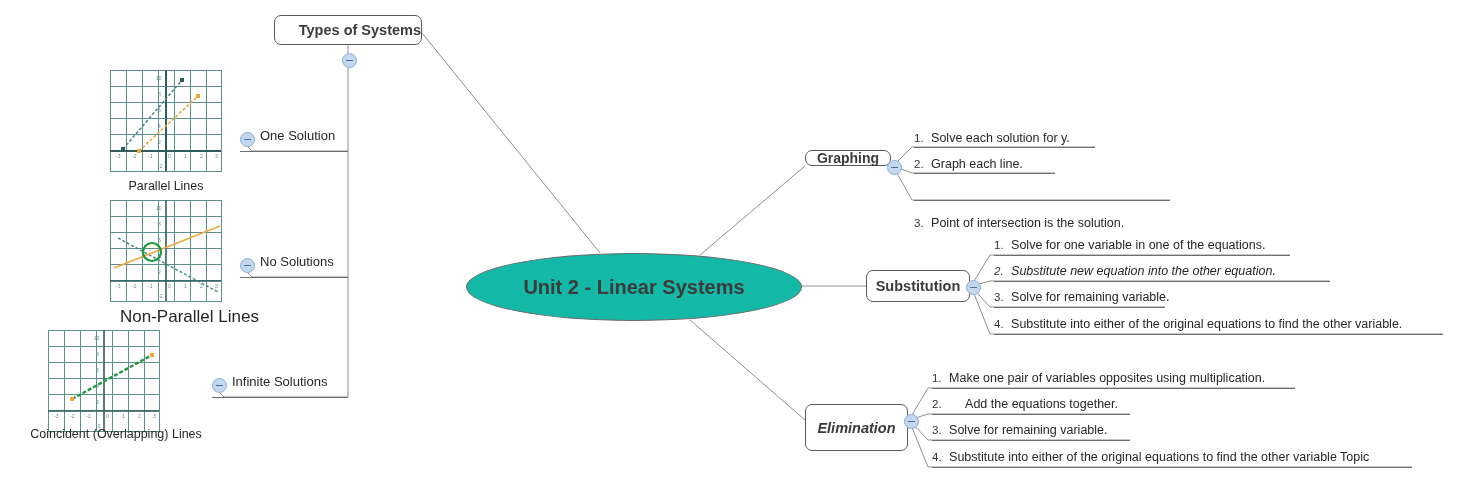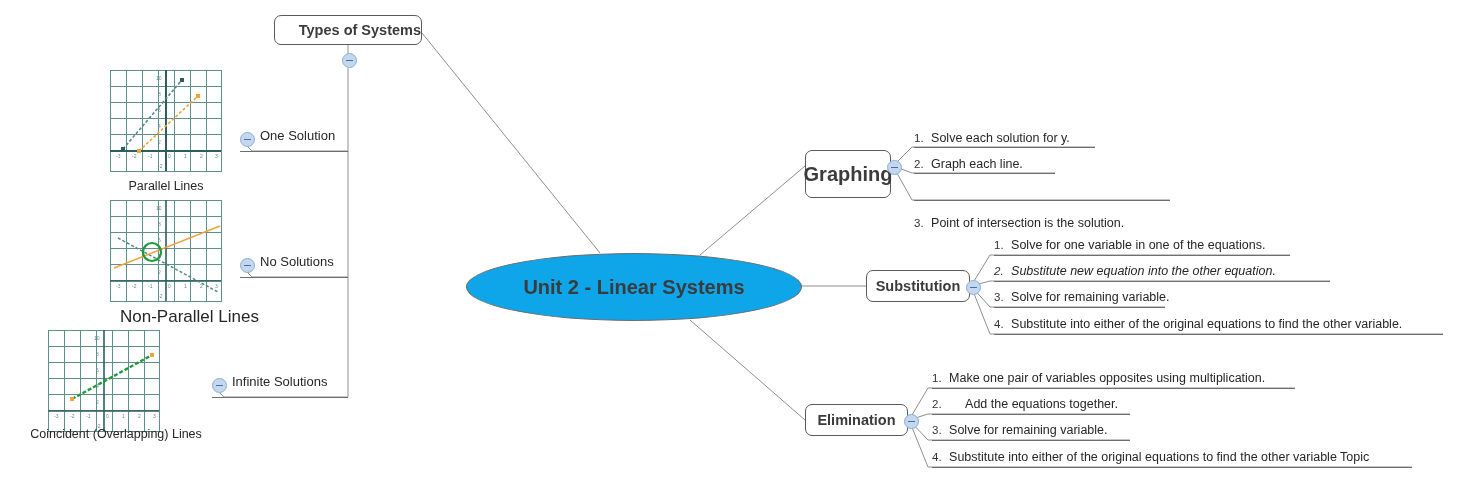--- a/index.html
+++ b/index.html
@@ -13,21 +13,21 @@
 
   
   .node-box{
     position:absolute;box-sizing:border-box;
     border:1px solid #5a5a5a;border-radius:7px;background:#fff;
     display:flex;align-items:center;justify-content:center;
     font-weight:bold;color:#3b3b3b;white-space:nowrap;
   }
   .node-central{
     position:absolute;box-sizing:border-box;
-    border:1px solid #6b6b6b;border-radius:50%;background:#0ea5e9;
+    border:1px solid #6b6b6b;border-radius:50%;background:#14b8a6;
     display:flex;align-items:center;justify-content:center;
     font-weight:bold;color:#3b3b3b;white-space:nowrap;
   }
 
   
   .collapse-icon{
     position:absolute;width:13px;height:13px;border-radius:50%;
     background:#c3d7ef;border:1px solid #8aaed6;
     display:flex;align-items:center;justify-content:center;
     z-index:6;
@@ -234,21 +234,21 @@
         <text x="48" y="98">-2</text>
     </g>
     <path d="M24 69 L104 25" stroke="#1f9b3c" stroke-width="2.4" stroke-dasharray="4 2" fill="none"></path>
     <rect x="22" y="67" width="4" height="4" fill="#f0a43a"></rect>
       <rect x="102" y="23" width="4" height="4" fill="#f0a43a"></rect>
   </svg>
   <div class="caption" style="left:16px;top:427px;width:200px;font-size:12.5px;">
     <span>Coincident (Overlapping) Lines</span>
   </div>
 
-  <div class="node-box" style="left:805px;top:150px;width:86px;height:48px;font-size:20px;">
+  <div class="node-box" style="left:805px;top:150px;width:86px;height:16px;font-size:14px;">
     <span>Graphing</span>
   </div>
   <div class="collapse-icon" style="left:887px;top:160px;">
       <i></i>
     </div>
 
   <div class="leaf" style="left:914px;top:132px;font-size:12.5px;">
     <span class="num">1.</span>
     <span class="txt" style="margin-left:4px;">Solve each solution for y.</span>
   </div>
@@ -290,21 +290,21 @@
     <span class="txt" style="margin-left:4px;">Solve for remaining variable.</span>
   </div>
   <div class="underline" style="left:994px;top:307px;width:171px;"></div>
 
   <div class="leaf" style="left:994px;top:318px;font-size:12.5px;">
     <span class="num">4.</span>
     <span class="txt" style="margin-left:4px;">Substitute into either of the original equations to find the other variable.</span>
   </div>
   <div class="underline" style="left:994px;top:334px;width:449px;"></div>
 
-  <div class="node-box" style="left:805px;top:404px;width:103px;height:32px;font-size:14.5px;">
+  <div class="node-box" style="left:805px;top:404px;width:103px;height:47px;font-size:14.5px;font-style:italic;">
     <span>Elimination</span>
   </div>
   <div class="collapse-icon" style="left:904px;top:414px;">
       <i></i>
     </div>
 
   <div class="leaf" style="left:932px;top:372px;font-size:12.5px;">
     <span class="num">1.</span>
     <span class="txt" style="margin-left:4px;">Make one pair of variables opposites using multiplication.</span>
   </div>

